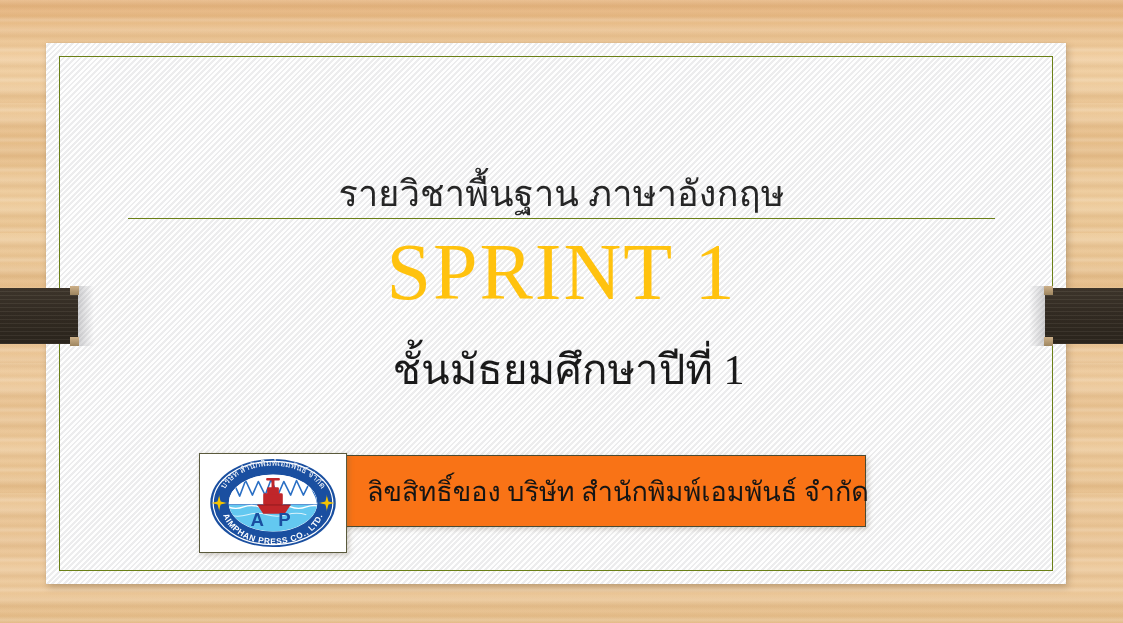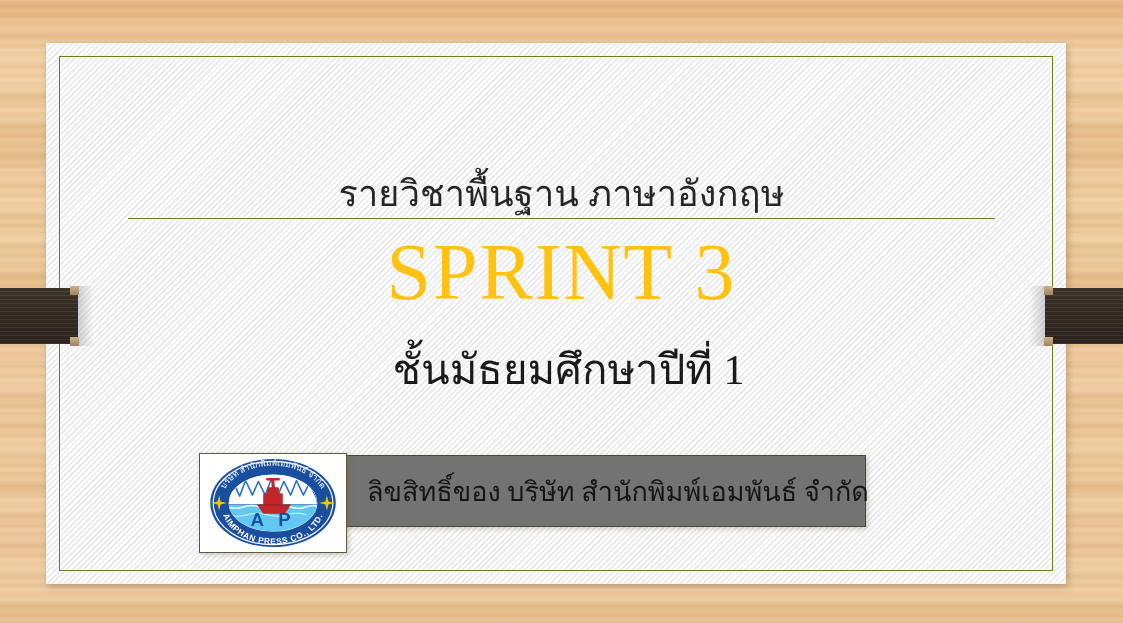--- a/index.html
+++ b/index.html
@@ -162,21 +162,21 @@
     padding-left:14px;
   }
 
   
   .copyright-box {
     position:absolute;
     left:200px;
     top:455px;
     width:666px;
     height:72px;
-    background:#737373;
+    background:#f97316;
     border:1.5px solid #4a4a32;
     box-shadow:2px 2px 5px rgba(110,95,70,0.30);
     display:flex;
     align-items:center;
     z-index:6;
   }
   .copyright-text {
     font-size:27px;
     color:#151515;
     margin-left:166px;
@@ -216,21 +216,21 @@
 </div>
 <div class="clip clip-right">
   <span class="tab top"></span>
   <span class="tab bot"></span>
 </div>
 
 <div class="subject-line">รายวิชาพื้นฐาน ภาษาอังกฤษ</div>
 
 <div class="divider"></div>
 
-<div class="main-title">SPRINT 3</div>
+<div class="main-title">SPRINT 1</div>
 
 <div class="grade-line">ชั้นมัธยมศึกษาปีที่ 1</div>
 
 <div class="copyright-box">
   <span class="copyright-text">ลิขสิทธิ์ของ บริษัท สำนักพิมพ์เอมพันธ์ จำกัด</span>
 </div>
 
 <div class="logo-block">
   <svg class="logo-svg" viewBox="0 0 148 100">
     <defs>

